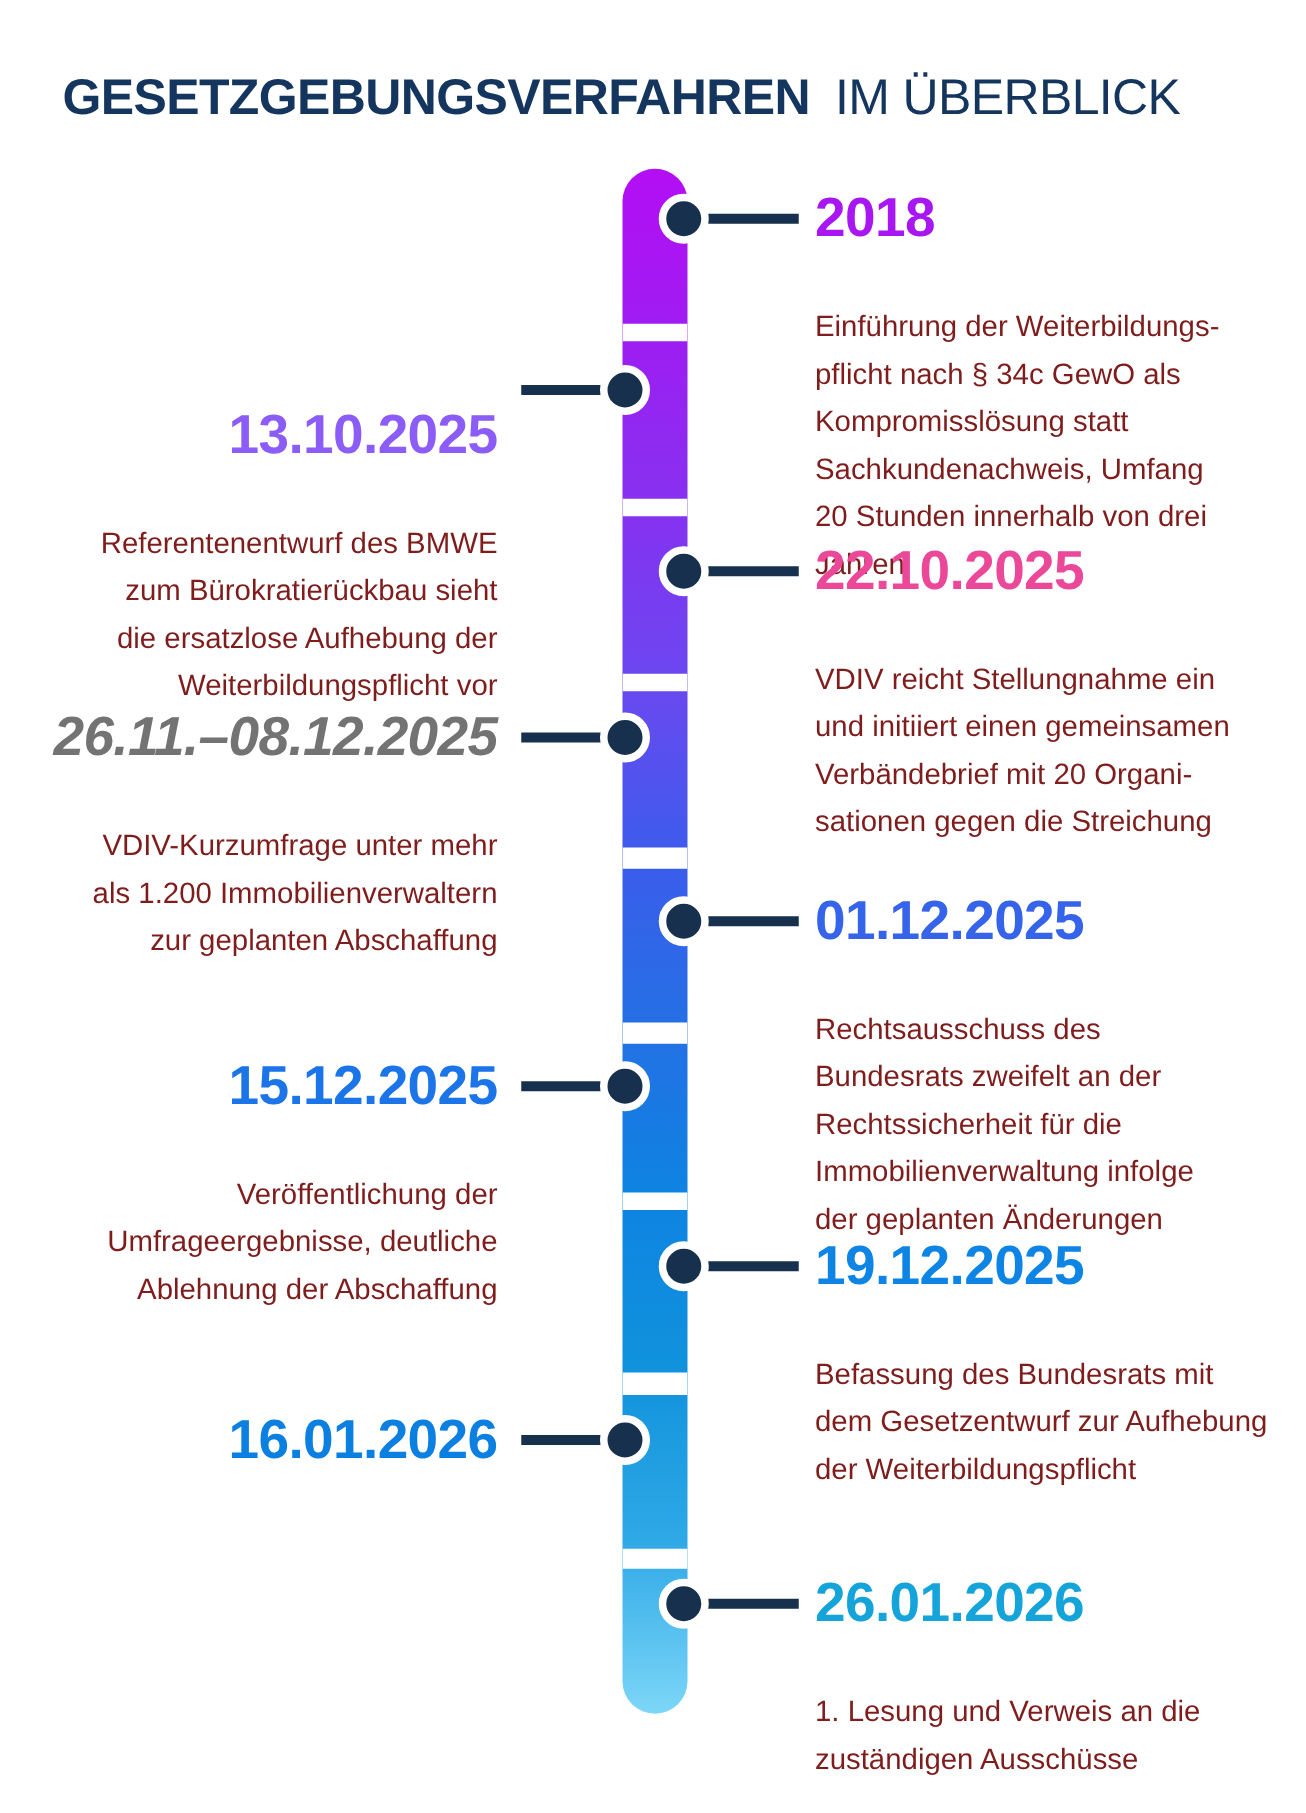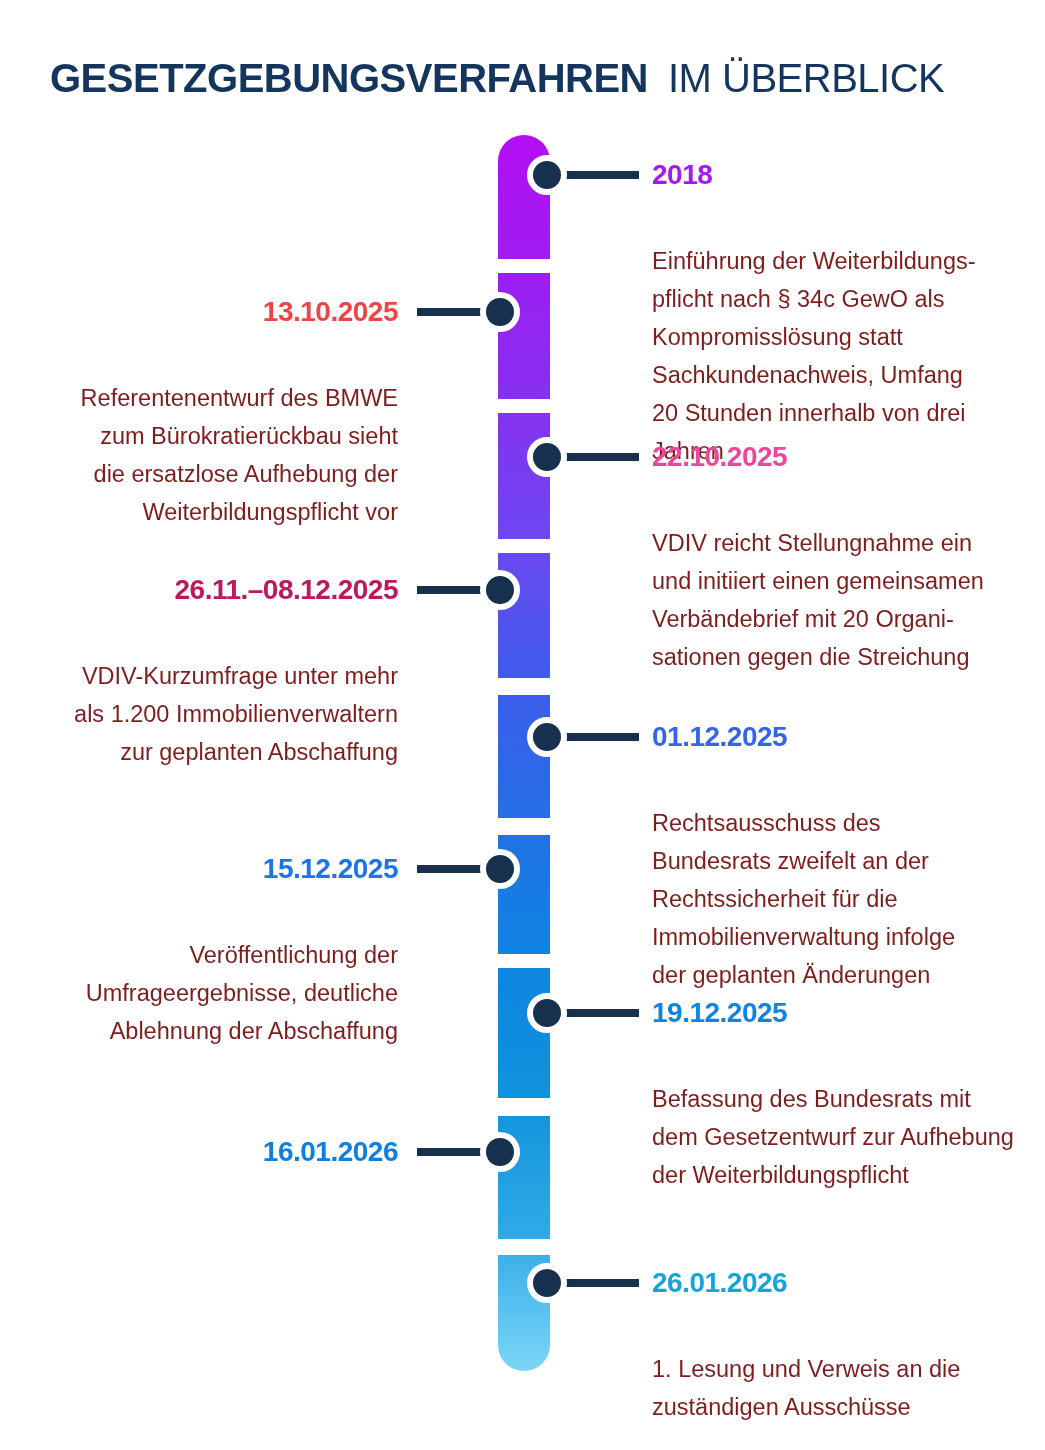--- a/index.html
+++ b/index.html
@@ -36,21 +36,21 @@
   .node{
     position:absolute;width:28px;height:28px;border-radius:50%;
     background:#16304d;border:6px solid #ffffff;z-index:3;
     box-sizing:content-box;
   }
   .node.r{left:527px;}
   .node.l{left:480px;}
   .event{position:absolute;z-index:1;}
   .event.r{left:652px;width:372px;text-align:left;}
   .event.l{left:38px;width:360px;text-align:right;}
-  .date{font-size:28px;font-weight:bold;line-height:54px;letter-spacing:-.5px;}
+  .date{font-size:44px;font-weight:bold;line-height:54px;letter-spacing:-.5px;}
   .desc{
     margin-top:40px;font-size:23.5px;line-height:38px;
     color:#7f1d1d;white-space:pre-line;
   }
 </style>
 </head>
 <body>
 
 <div class="page">
 
@@ -91,37 +91,37 @@
     <div class="date" style="color: rgb(168, 22, 242);">2018</div>
     <div class="desc">Einführung der Weiterbildungs-
 pflicht nach § 34c GewO als
 Kompromisslösung statt
 Sachkundenachweis, Umfang
 20 Stunden innerhalb von drei
 Jahren</div>
   </div>
 
   <div class="event l" style="top:285px;">
-    <div class="date" style="color: #ef4444;">13.10.2025</div>
+    <div class="date" style="color: #8b5cf6; margin-top: 36px;">13.10.2025</div>
     <div class="desc">Referentenentwurf des BMWE
 zum Bürokratierückbau sieht
 die ersatzlose Aufhebung der
 Weiterbildungspflicht vor</div>
   </div>
 
   <div class="event r" style="top:430px;">
     <div class="date" style="color: #ec4899;">22.10.2025</div>
     <div class="desc">VDIV reicht Stellungnahme ein
 und initiiert einen gemeinsamen
 Verbändebrief mit 20 Organi-
 sationen gegen die Streichung</div>
   </div>
 
   <div class="event l" style="top:563px;">
-    <div class="date" style="color: #be185d;">26.11.–08.12.2025</div>
+    <div class="date" style="color: #737373; font-style: italic;">26.11.–08.12.2025</div>
     <div class="desc">VDIV-Kurzumfrage unter mehr
 als 1.200 Immobilienverwaltern
 zur geplanten Abschaffung</div>
   </div>
 
   <div class="event r" style="top:710px;">
     <div class="date" style="color: rgb(53, 99, 234);">01.12.2025</div>
     <div class="desc">Rechtsausschuss des
 Bundesrats zweifelt an der
 Rechtssicherheit für die

